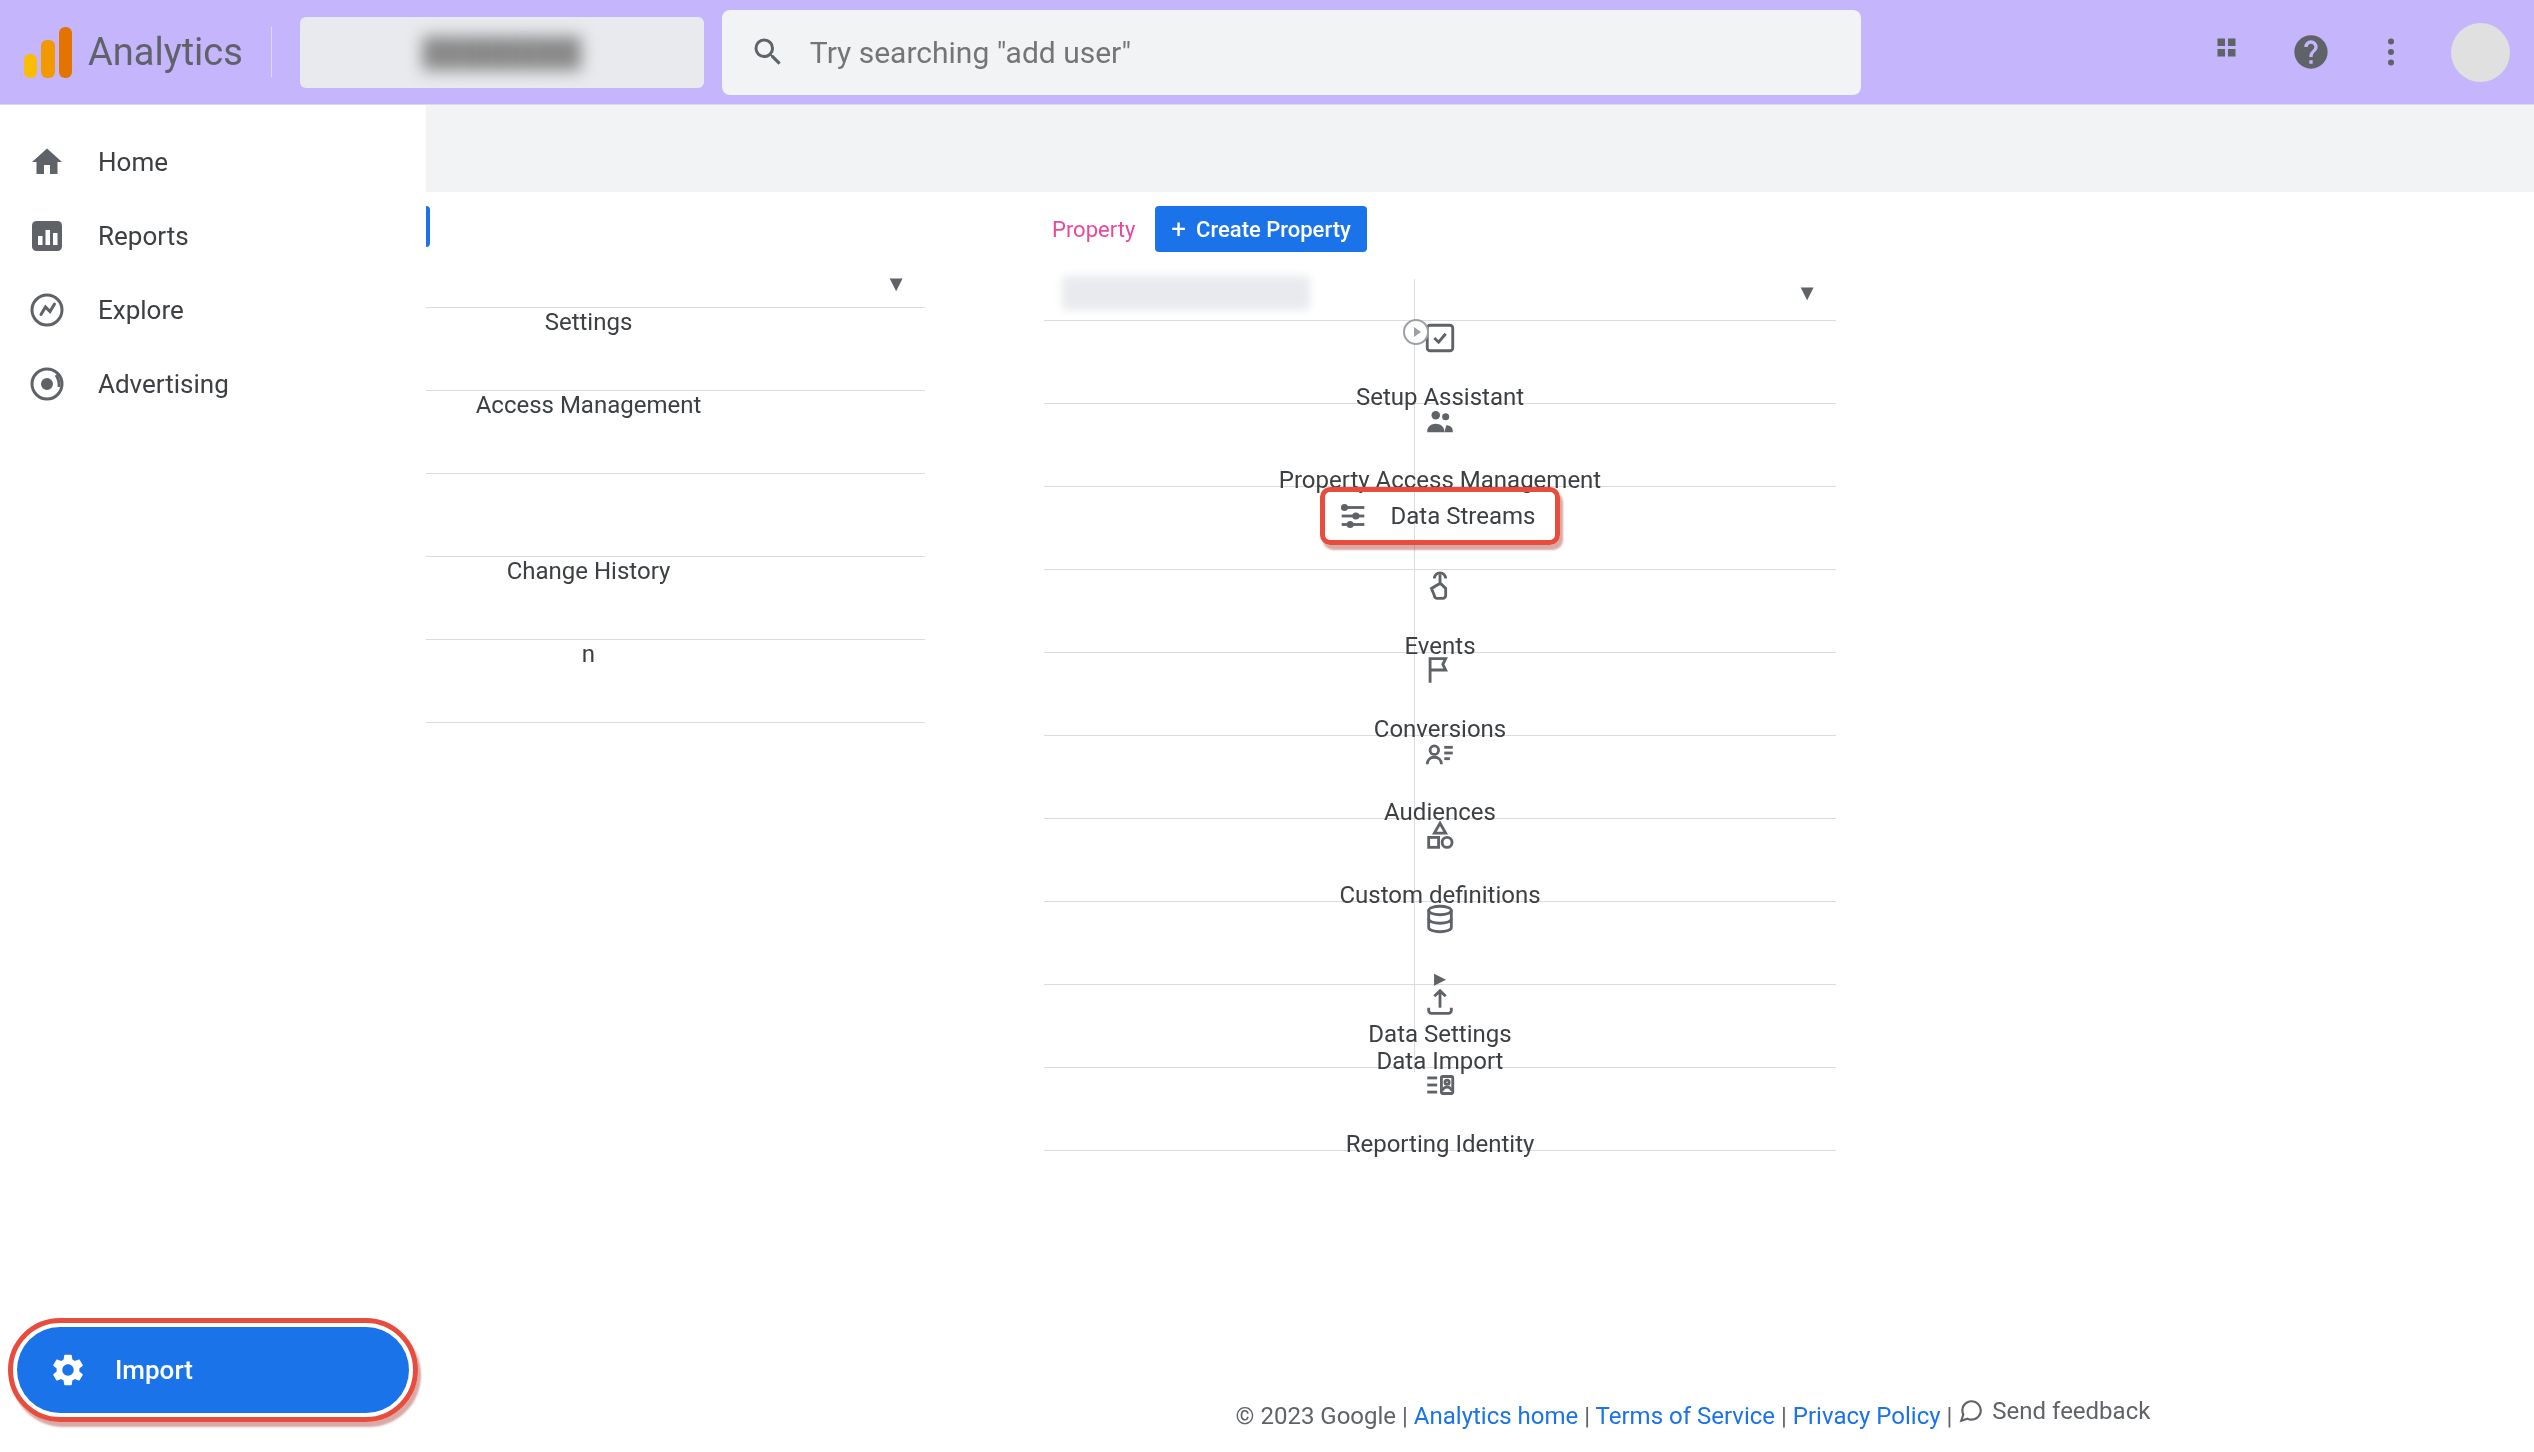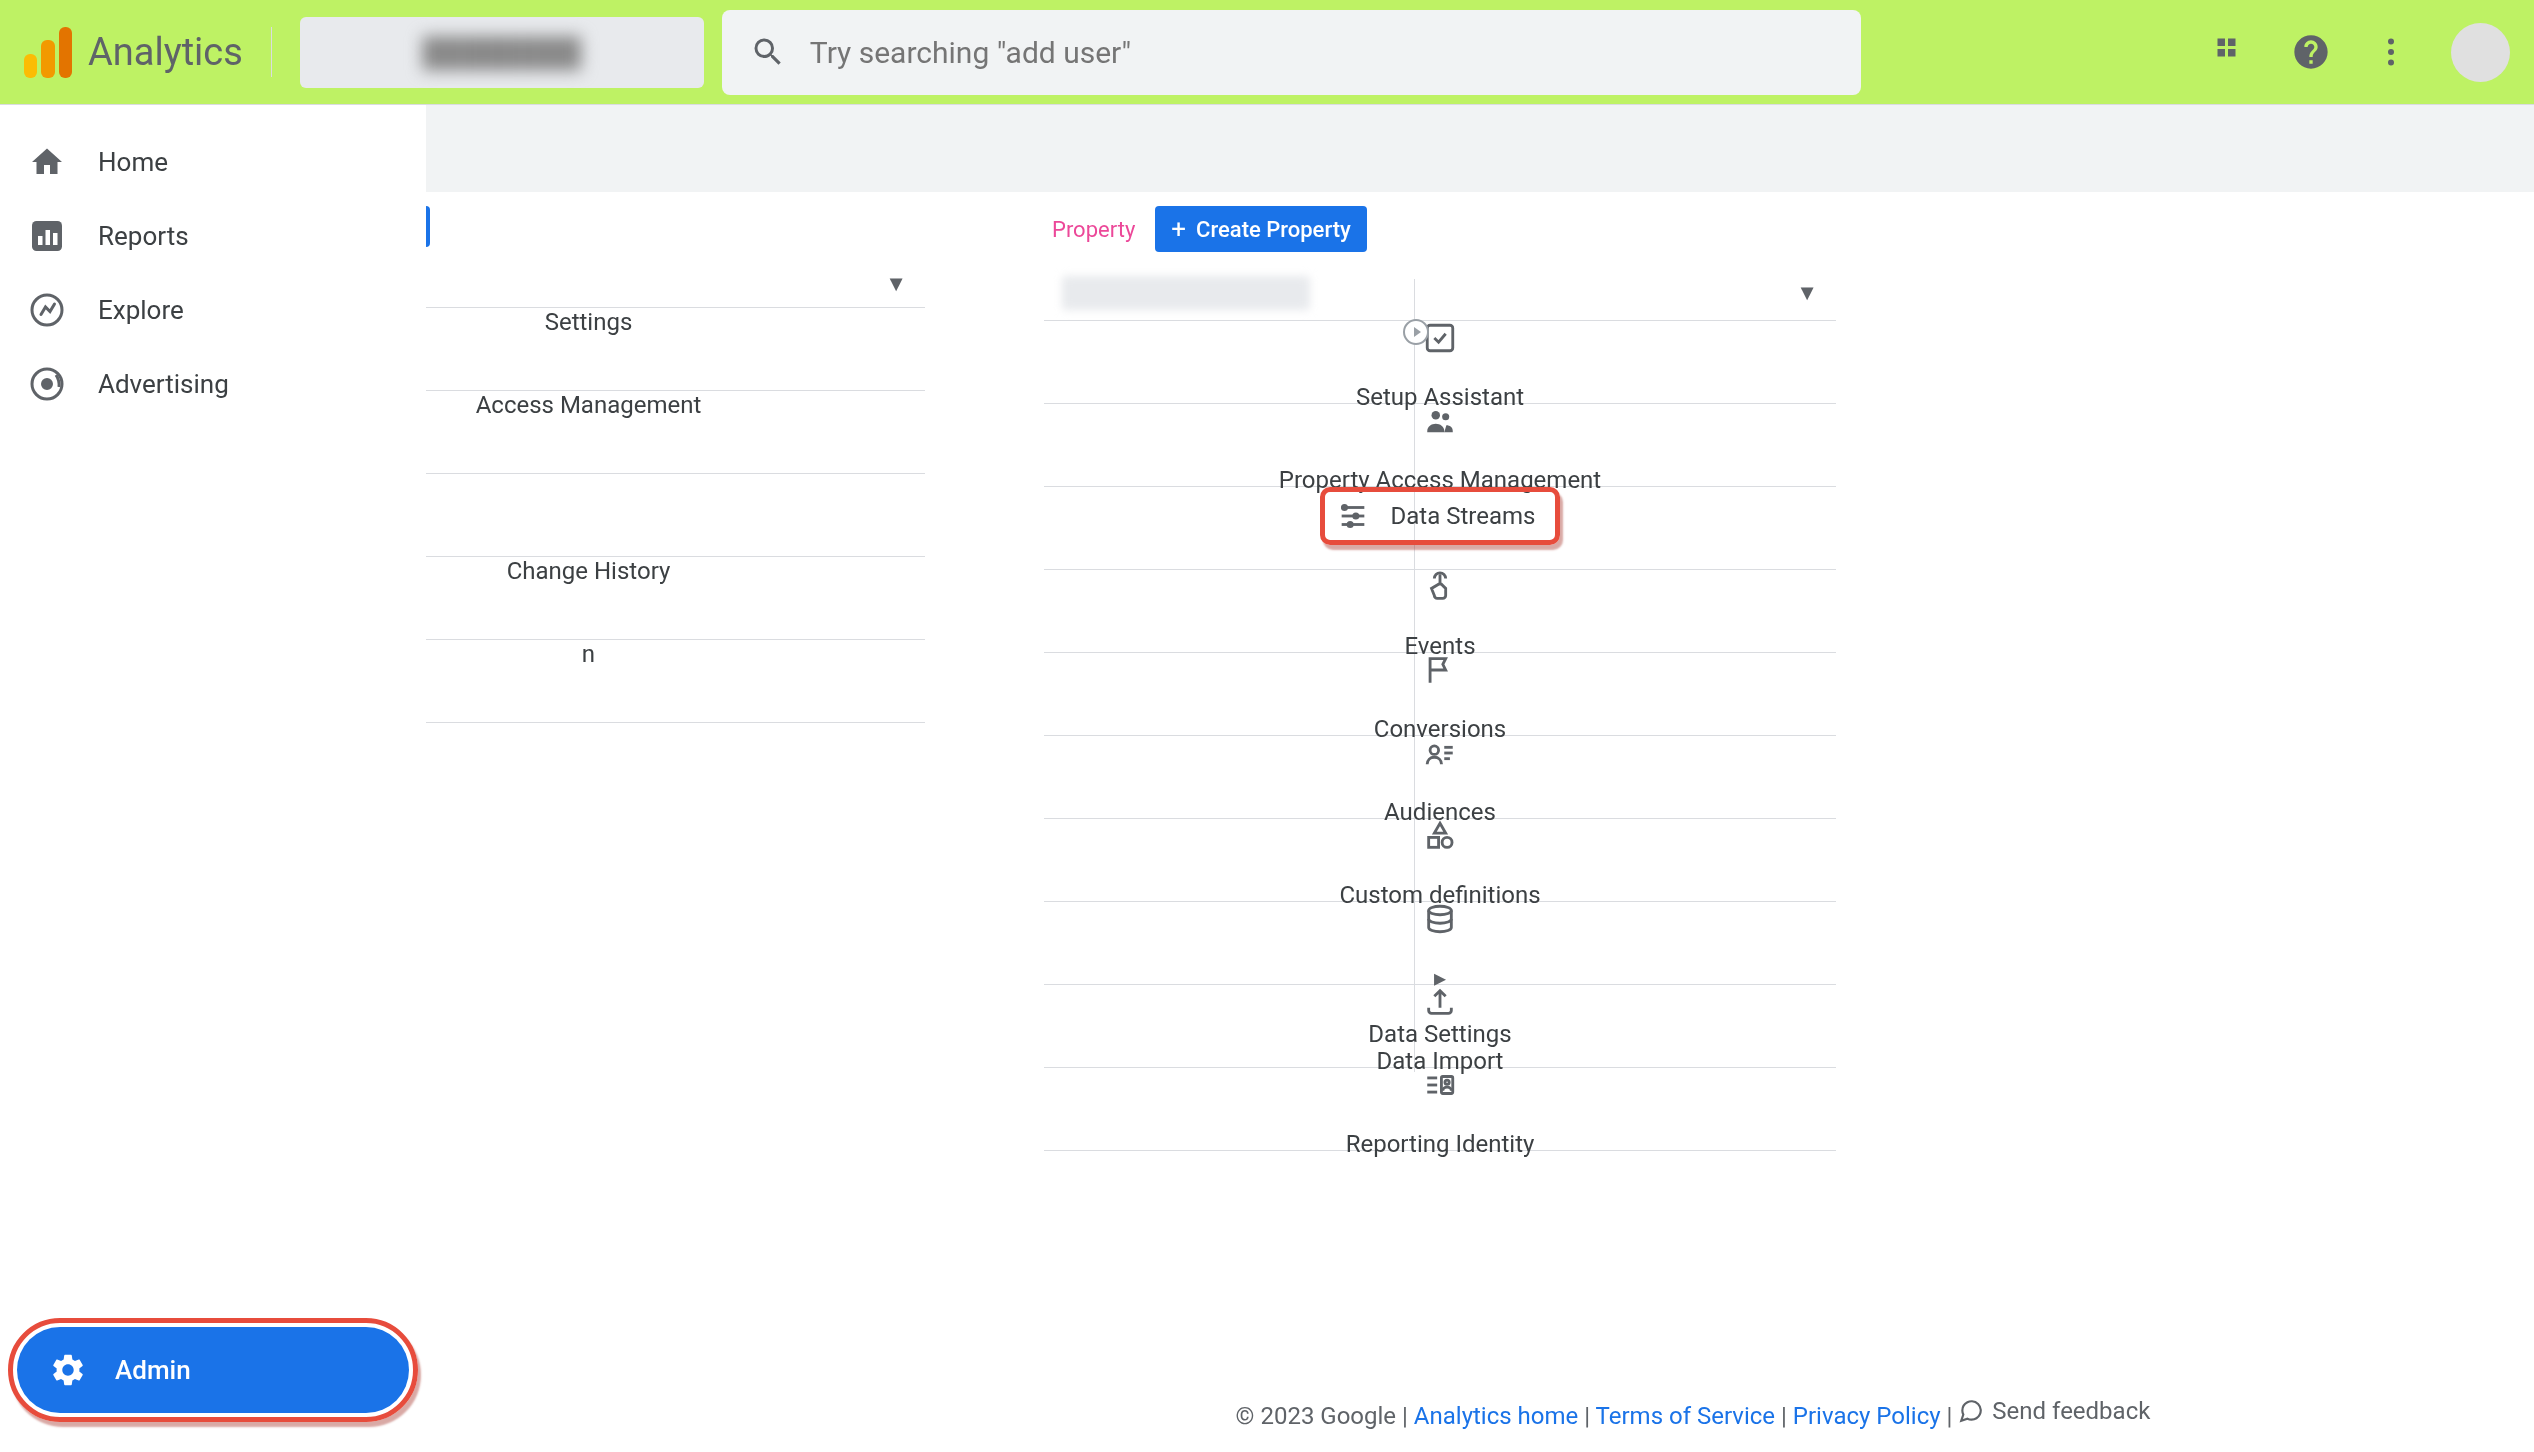--- a/index.html
+++ b/index.html
@@ -1,19 +1,19 @@
 <!DOCTYPE html>
 <html><head>
 <meta charset="utf-8">
 <style>
   * { box-sizing: border-box; margin: 0; padding: 0; font-family: 'Google Sans', Roboto, Arial, sans-serif; }
   body { background: #fff; color: #3c4043; overflow: hidden; width: 2534px; height: 1452px; transform-origin: top left; }
   
   
-  .header { height: 105px; display: flex; align-items: center; padding: 0 24px; border-bottom: 1px solid #dadce0; background: #bef264; }
+  .header { height: 105px; display: flex; align-items: center; padding: 0 24px; border-bottom: 1px solid #dadce0; background: #c4b5fd; }
   .logo-block { display: flex; align-items: center; gap: 16px; }
   .ga-logo { width: 48px; height: 51px; display: flex; align-items: flex-end; gap: 4px; }
   .ga-bar { border-radius: 6px; width: 14px; }
   .ga-bar.b1 { height: 24px; background: #fbbc04; }
   .ga-bar.b2 { height: 38px; background: #f29900; }
   .ga-bar.b3 { height: 51px; background: #e37400; }
   .app-title { font-size: 38px; color: #5f6368; font-weight: 400; }
   .vdiv { width: 1px; height: 50px; background: #dadce0; margin: 0 28px; }
   .account-chip { width: 404px; height: 71px; background: #e8eaed; border-radius: 6px; display: flex; align-items: center; justify-content: center; }
   .blur-text { filter: blur(8px); color: #888; font-size: 28px; }
@@ -151,21 +151,21 @@
     <span>Advertising</span>
   </div>
   <div class="admin-wrap">
     <div class="admin-highlight">
       <div class="admin-btn">
         <span class="nicon" style="color:#fff">
             <svg viewBox="0 0 24 24" width="38" height="38" fill="currentColor">
               <path d="M19.14 12.94c.04-.3.06-.61.06-.94 0-.32-.02-.64-.07-.94l2.03-1.58c.18-.14.23-.41.12-.61l-1.92-3.32c-.12-.22-.37-.29-.59-.22l-2.39.96c-.5-.38-1.03-.7-1.62-.94l-.36-2.54c-.04-.24-.24-.41-.48-.41h-3.84c-.24 0-.43.17-.47.41l-.36 2.54c-.59.24-1.13.57-1.62.94l-2.39-.96c-.22-.08-.47 0-.59.22L2.74 8.87c-.12.21-.08.47.12.61l2.03 1.58c-.05.3-.09.63-.09.94s.02.64.07.94l-2.03 1.58c-.18.14-.23.41-.12.61l1.92 3.32c.12.22.37.29.59.22l2.39-.96c.5.38 1.03.7 1.62.94l.36 2.54c.05.24.24.41.48.41h3.84c.24 0 .44-.17.47-.41l.36-2.54c.59-.24 1.13-.56 1.62-.94l2.39.96c.22.08.47 0 .59-.22l1.92-3.32c.12-.22.07-.47-.12-.61l-2.01-1.58zM12 15.6c-1.98 0-3.6-1.62-3.6-3.6s1.62-3.6 3.6-3.6 3.6 1.62 3.6 3.6-1.62 3.6-3.6 3.6z"></path>
             </svg>
           </span>
-        <span>Admin</span>
+        <span>Import</span>
       </div>
     </div>
   </div>
 </div>
 
 <div class="main">
   <div class="top-strip"></div>
   <div class="columns">
 
     <div class="col account-col">

